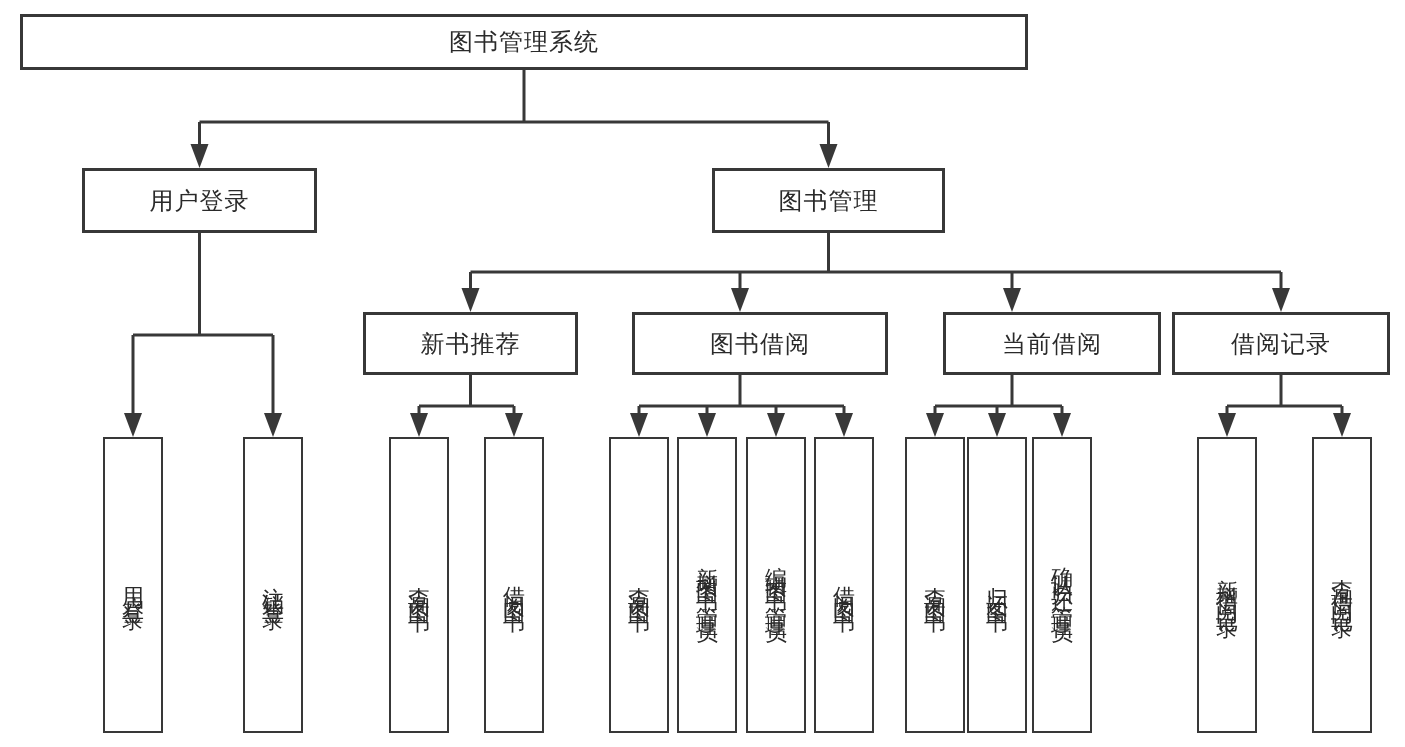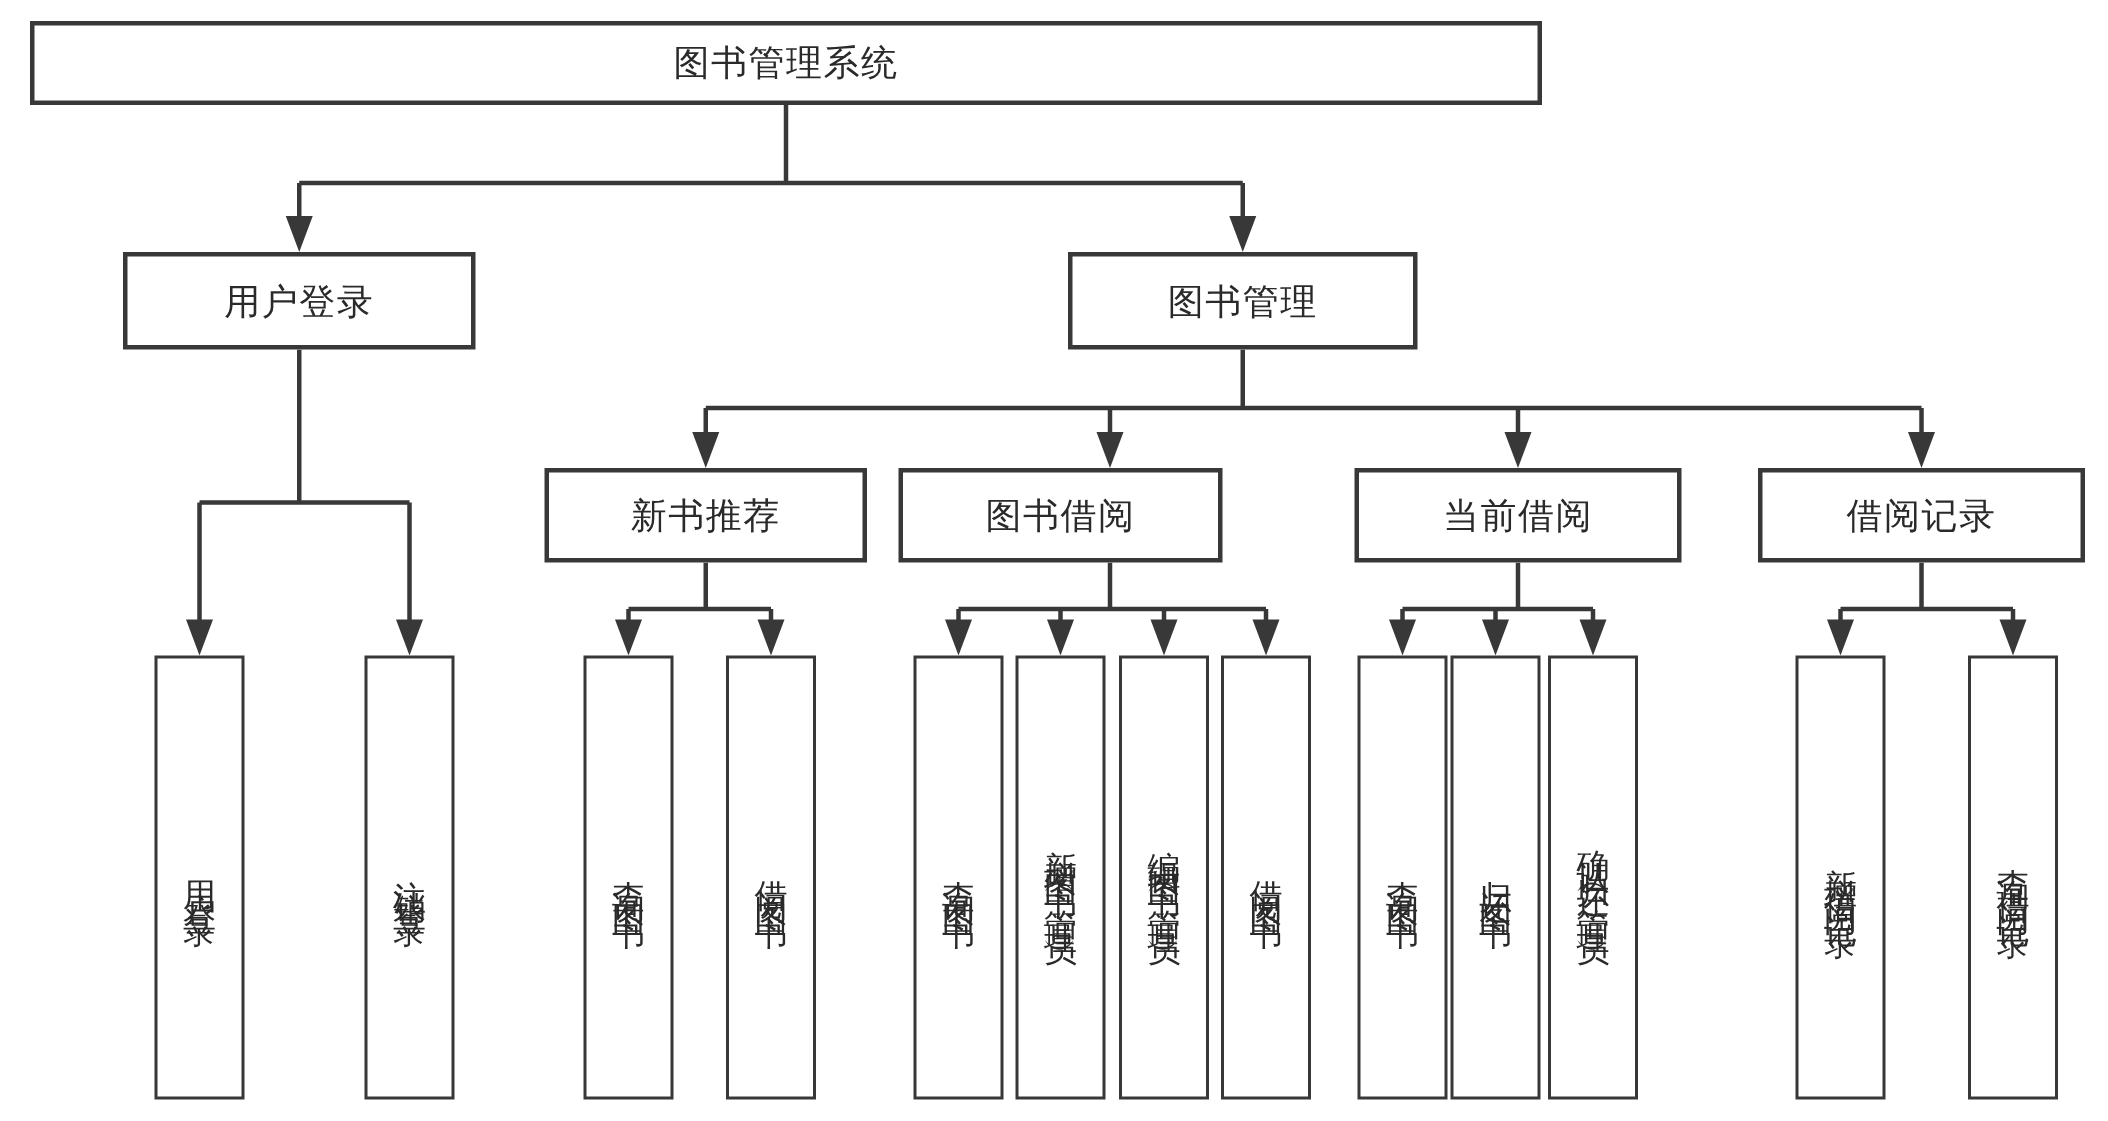--- a/index.html
+++ b/index.html
@@ -83,23 +83,23 @@
     </svg>
 
   <div class="node hbox" style="left:20px; top:14px; width:1008px; height:56px;">图书管理系统</div>
 
   <div class="node hbox" style="left:82px; top:168px; width:235px; height:65px;">用户登录</div>
 
   <div class="node hbox" style="left:712px; top:168px; width:233px; height:65px;">图书管理</div>
 
   <div class="node hbox" style="left:363px; top:312px; width:215px; height:63px;">新书推荐</div>
 
-  <div class="node hbox" style="left:599px; top:312px; width:216px; height:63px;">图书借阅</div>
+  <div class="node hbox" style="left:632px; top:312px; width:256px; height:63px;">图书借阅</div>
 
-  <div class="node hbox" style="left:903px; top:312px; width:218px; height:63px;">当前借阅</div>
+  <div class="node hbox" style="left:943px; top:312px; width:218px; height:63px;">当前借阅</div>
 
   <div class="node hbox" style="left:1172px; top:312px; width:218px; height:63px;">借阅记录</div>
 
   <div class="node vbox" style="left:103px;">用户登录</div>
 
   <div class="node vbox" style="left:243px;">注销登录</div>
 
   <div class="node vbox" style="left:389px;">查询图书</div>
 
   <div class="node vbox" style="left:484px;">借阅图书</div>

